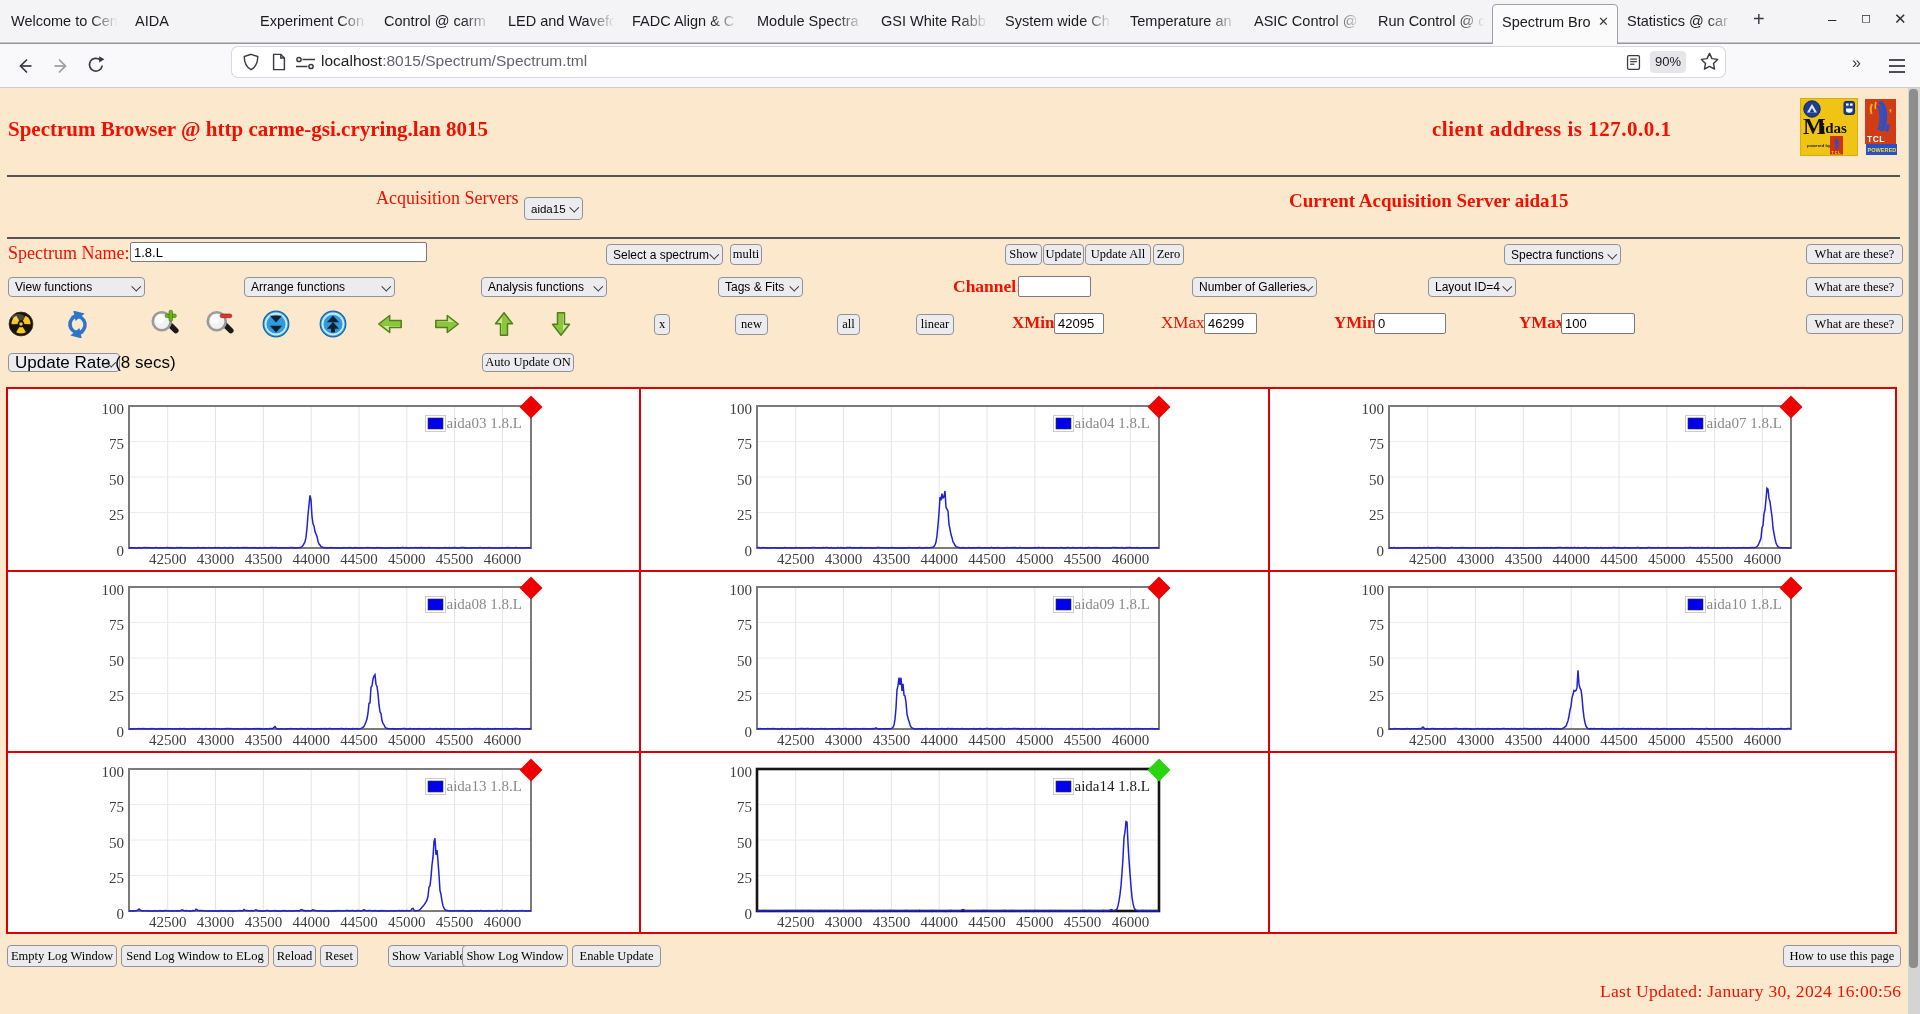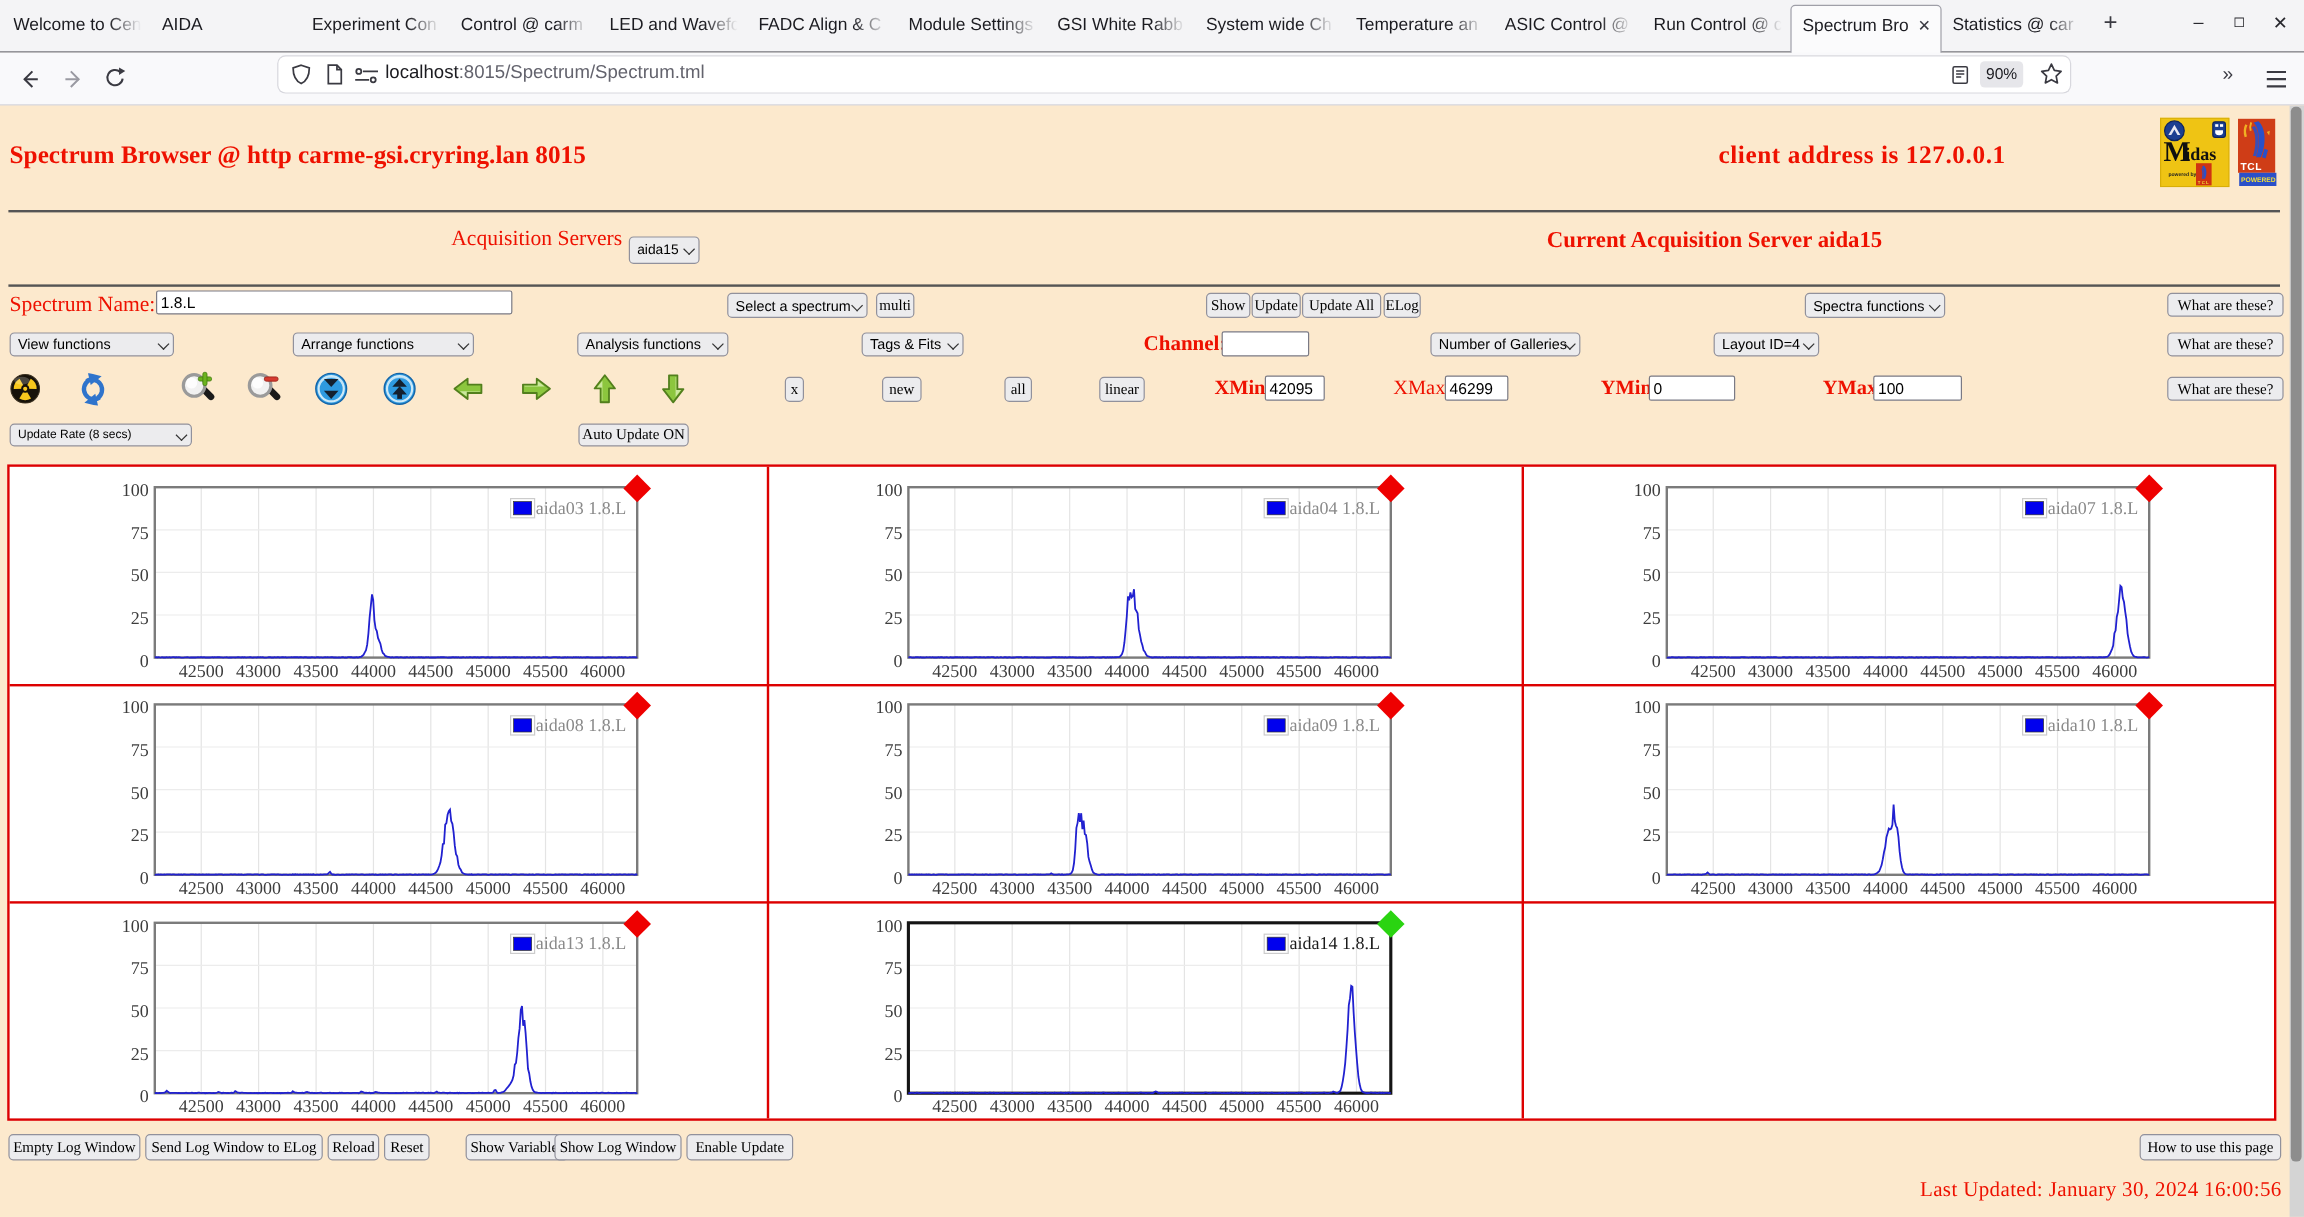--- a/index.html
+++ b/index.html
@@ -39,21 +39,21 @@
 </style></head>
 <body>
 <div id="wrap">
   <div id="tabbar">
       <div class="tab" style="left:11px">Welcome to Cen</div>
       <div class="tab" style="left:135px">AIDA</div>
       <div class="tab" style="left:260px">Experiment Con</div>
       <div class="tab" style="left:384px">Control @ carm</div>
       <div class="tab" style="left:508px">LED and Wavefc</div>
       <div class="tab" style="left:632px">FADC Align &amp; C</div>
-      <div class="tab" style="left:757px">Module Settings</div>
+      <div class="tab" style="left:757px">Module Spectra</div>
       <div class="tab" style="left:881px">GSI White Rabb</div>
       <div class="tab" style="left:1005px">System wide Ch</div>
       <div class="tab" style="left:1130px">Temperature an</div>
       <div class="tab" style="left:1254px">ASIC Control @</div>
       <div class="tab" style="left:1378px">Run Control @ c</div>
       <div class="activetab">
         <span class="attxt">Spectrum Bro</span>
         <span class="atx">✕</span>
       </div>
       <div class="tab" style="left:1627px">Statistics @ car</div>
@@ -150,21 +150,21 @@
     <div class="sel" style="left:524px;top:109px;width:59px;height:23px;font-size:11.5px">aida15</div>
     <div class="rs" style="left:1289px;top:102px;font-size:19px;font-weight:bold">Current Acquisition Server aida15</div>
     <hr class="ln" style="top:149px">
     <div class="rs" style="left:8px;top:155px;font-size:18px">Spectrum Name:</div>
     <div class="inp" style="left:130px;top:154px;width:297px;height:20px">1.8.L</div>
     <div class="sel" style="left:606px;top:156px;width:117px;height:21px">Select a spectrum</div>
     <div class="btn" style="left:730px;top:156px;width:32px;height:21px">multi</div>
     <div class="btn" style="left:1005px;top:156px;width:37px;height:21px">Show</div>
     <div class="btn" style="left:1043px;top:156px;width:41px;height:21px">Update</div>
     <div class="btn" style="left:1085px;top:156px;width:66px;height:21px">Update All</div>
-    <div class="btn" style="left:1153px;top:156px;width:31px;height:21px">ELog</div>
+    <div class="btn" style="left:1153px;top:156px;width:31px;height:21px">Zero</div>
     <div class="sel" style="left:1504px;top:156px;width:117px;height:21px">Spectra functions</div>
     <div class="btn" style="left:1806px;top:156px;width:97px;height:20px">What are these?</div>
     <div class="sel" style="left:8px;top:189px;width:137px;height:20px">View functions</div>
     <div class="sel" style="left:244px;top:189px;width:151px;height:20px">Arrange functions</div>
     <div class="sel" style="left:481px;top:189px;width:126px;height:20px">Analysis functions</div>
     <div class="sel" style="left:718px;top:189px;width:85px;height:20px">Tags &amp; Fits</div>
     <div class="rs" style="left:953px;top:188px;font-size:17.5px;font-weight:bold">Channel:</div>
     <div class="inp" style="left:1018px;top:188px;width:73px;height:21px"></div>
     <div class="sel" style="left:1192px;top:189px;width:125px;height:20px">Number of Galleries</div>
     <div class="sel" style="left:1428px;top:189px;width:88px;height:20px">Layout ID=4</div>
@@ -250,21 +250,21 @@
     <div class="btn" style="left:916px;top:226px;width:38px;height:21px">linear</div>
     <div class="rs" style="left:1012px;top:225px;font-size:17px;font-weight:bold">XMin</div>
     <div class="inp" style="left:1054px;top:225px;width:50px;height:21px">42095</div>
     <div class="rs" style="left:1161px;top:225px;font-size:17px;font-weight:normal">XMax</div>
     <div class="inp" style="left:1204px;top:225px;width:53px;height:21px">46299</div>
     <div class="rs" style="left:1334px;top:225px;font-size:17px;font-weight:bold">YMin</div>
     <div class="inp" style="left:1374px;top:225px;width:72px;height:21px">0</div>
     <div class="rs" style="left:1519px;top:225px;font-size:17px;font-weight:bold">YMax</div>
     <div class="inp" style="left:1561px;top:225px;width:74px;height:21px">100</div>
     <div class="btn" style="left:1806px;top:226px;width:97px;height:20px">What are these?</div>
-    <div class="sel" style="left:8px;top:265px;width:152px;height:19px;font-size:10px">Update Rate (8 secs)</div>
+    <div class="sel" style="left:8px;top:265px;width:112px;height:19px;font-size:17px">Update Rate (8 secs)</div>
     <div class="btn" style="left:482px;top:265px;width:92px;height:19px;font-size:12.5px">Auto Update ON</div>
     <div id="grid">
       <div class="gv" style="left:631px"></div>
       <div class="gv" style="left:1260px"></div>
       <div class="gh" style="top:181px"></div>
       <div class="gh" style="top:362px"></div>
     </div>
     <div style="position:absolute;left:88.5px;top:300.0px"><svg width="480" height="185" viewBox="0 0 480 185">
           <rect x="40" y="18" width="402" height="142" fill="#ffffff"></rect>
           <line x1="78.7" y1="18" x2="78.7" y2="160" stroke="#e4e4e4" stroke-width="1"></line>

